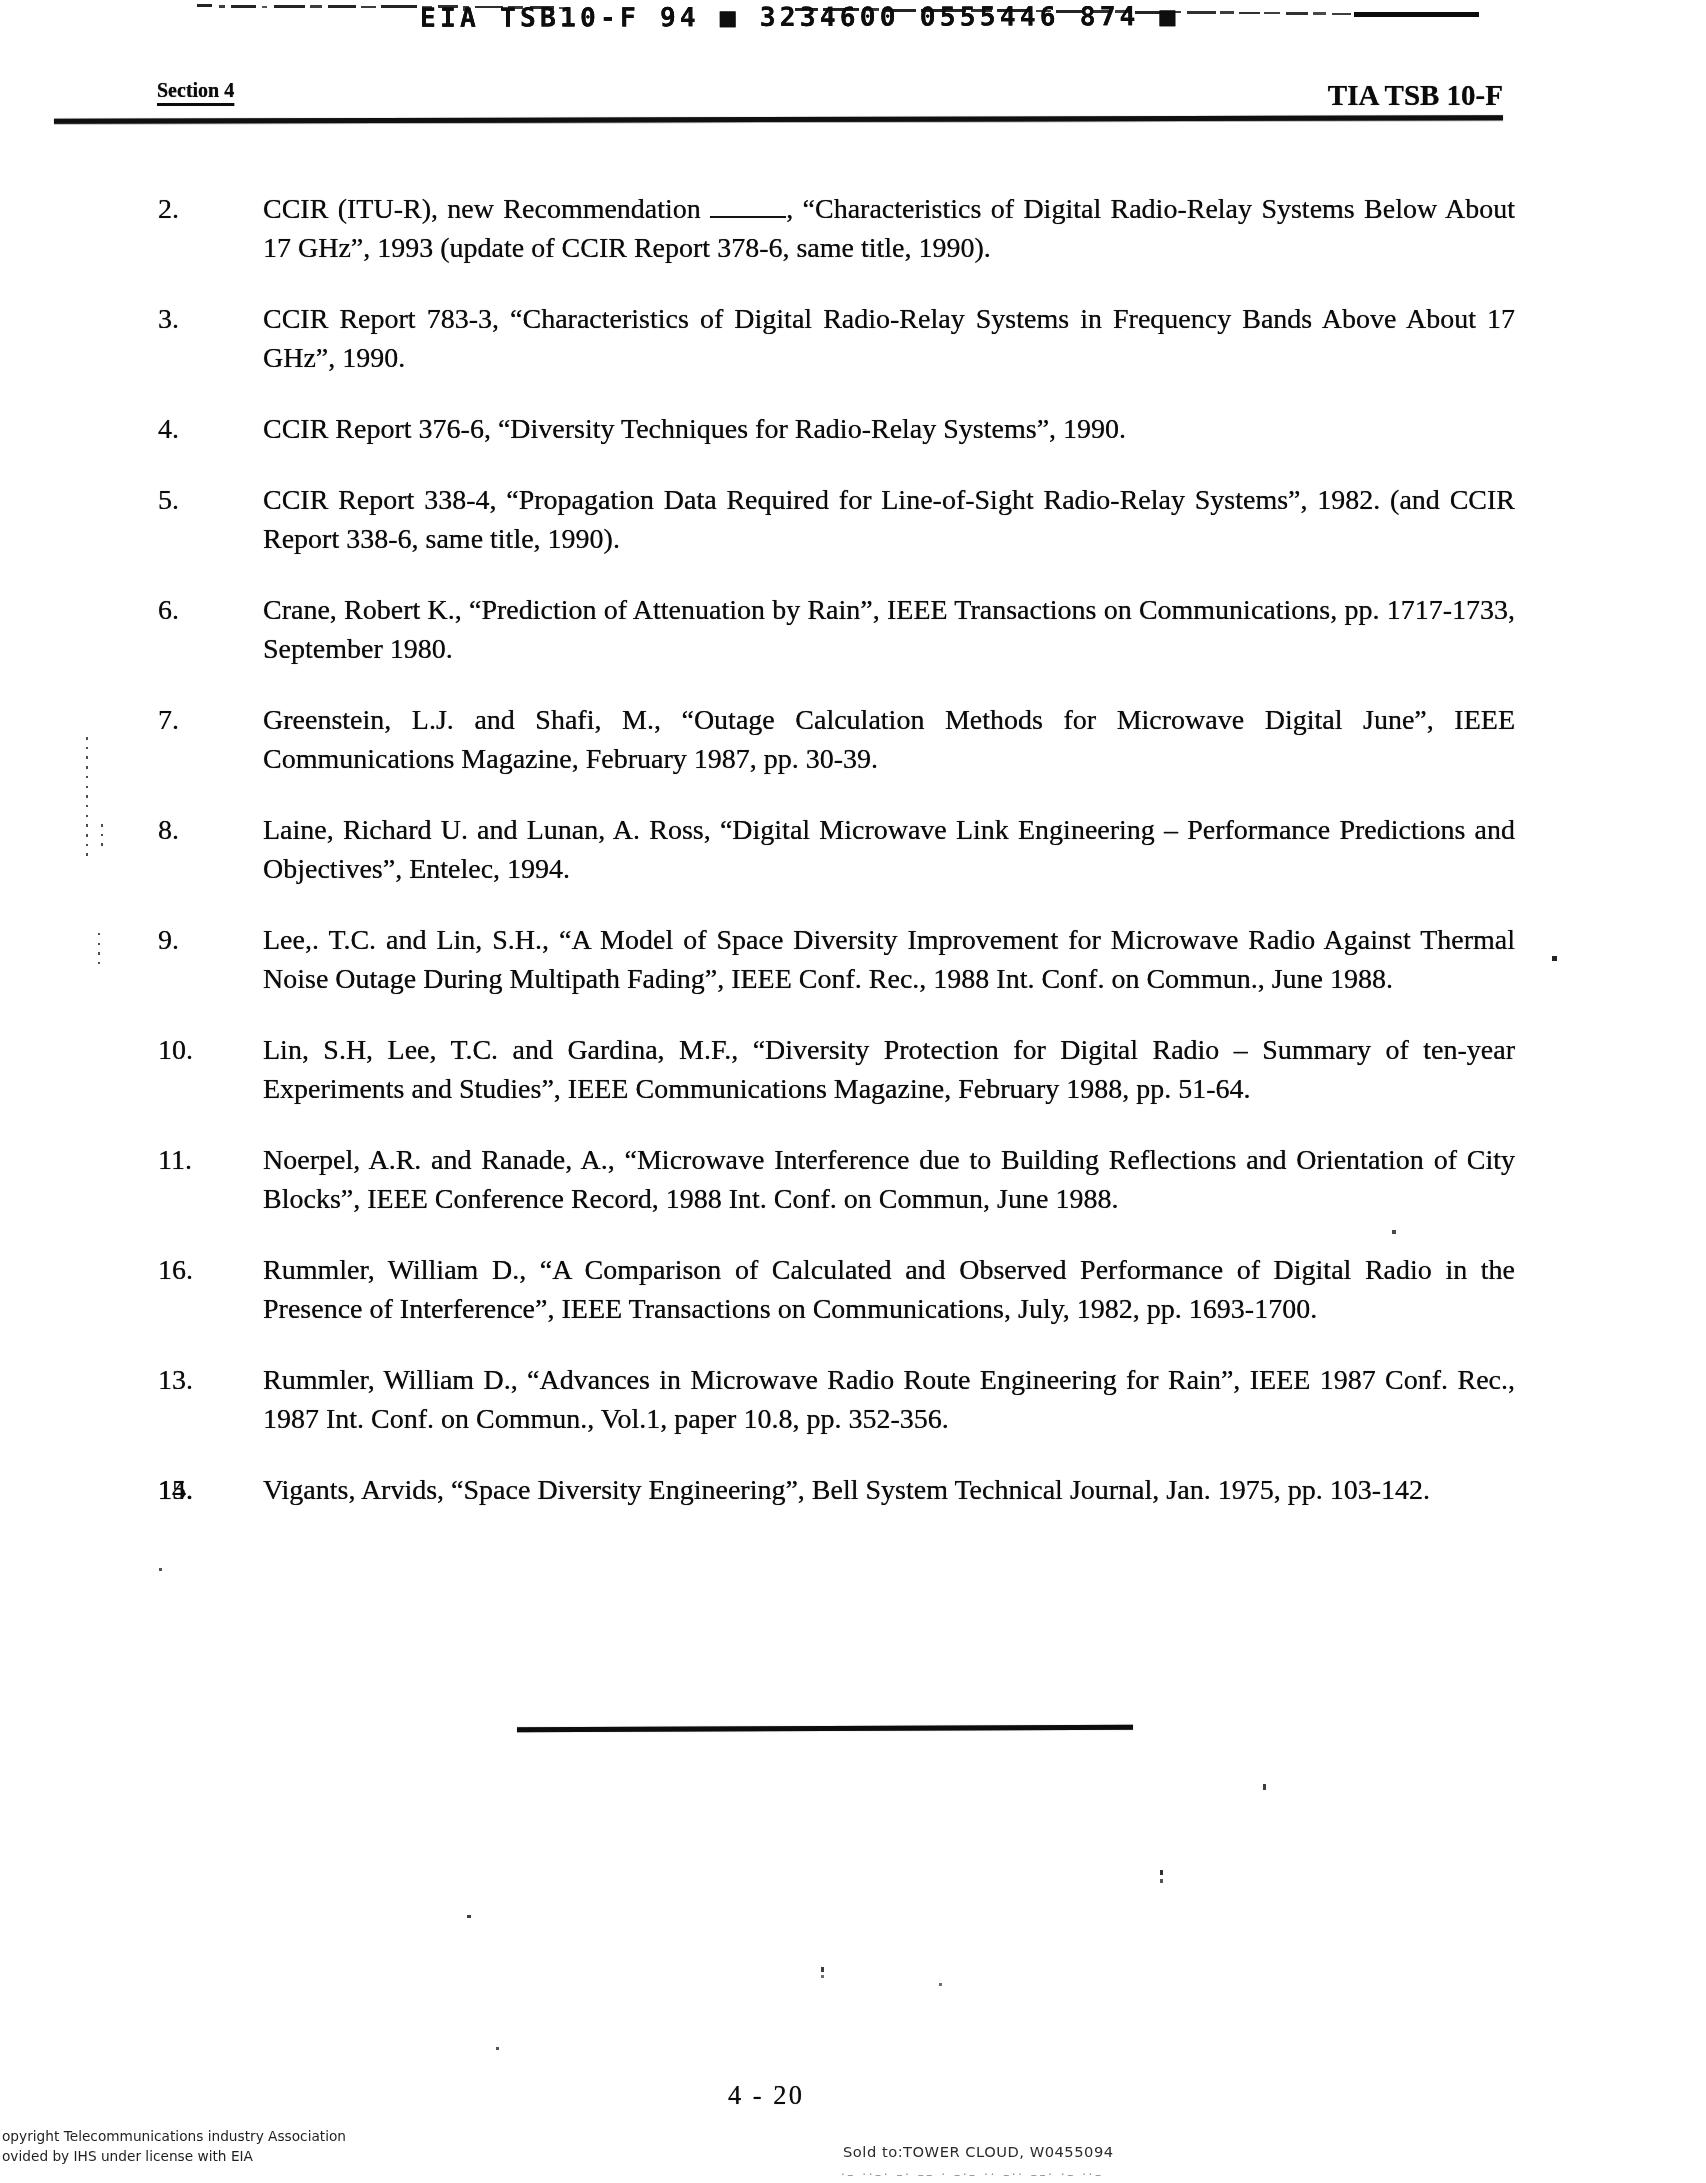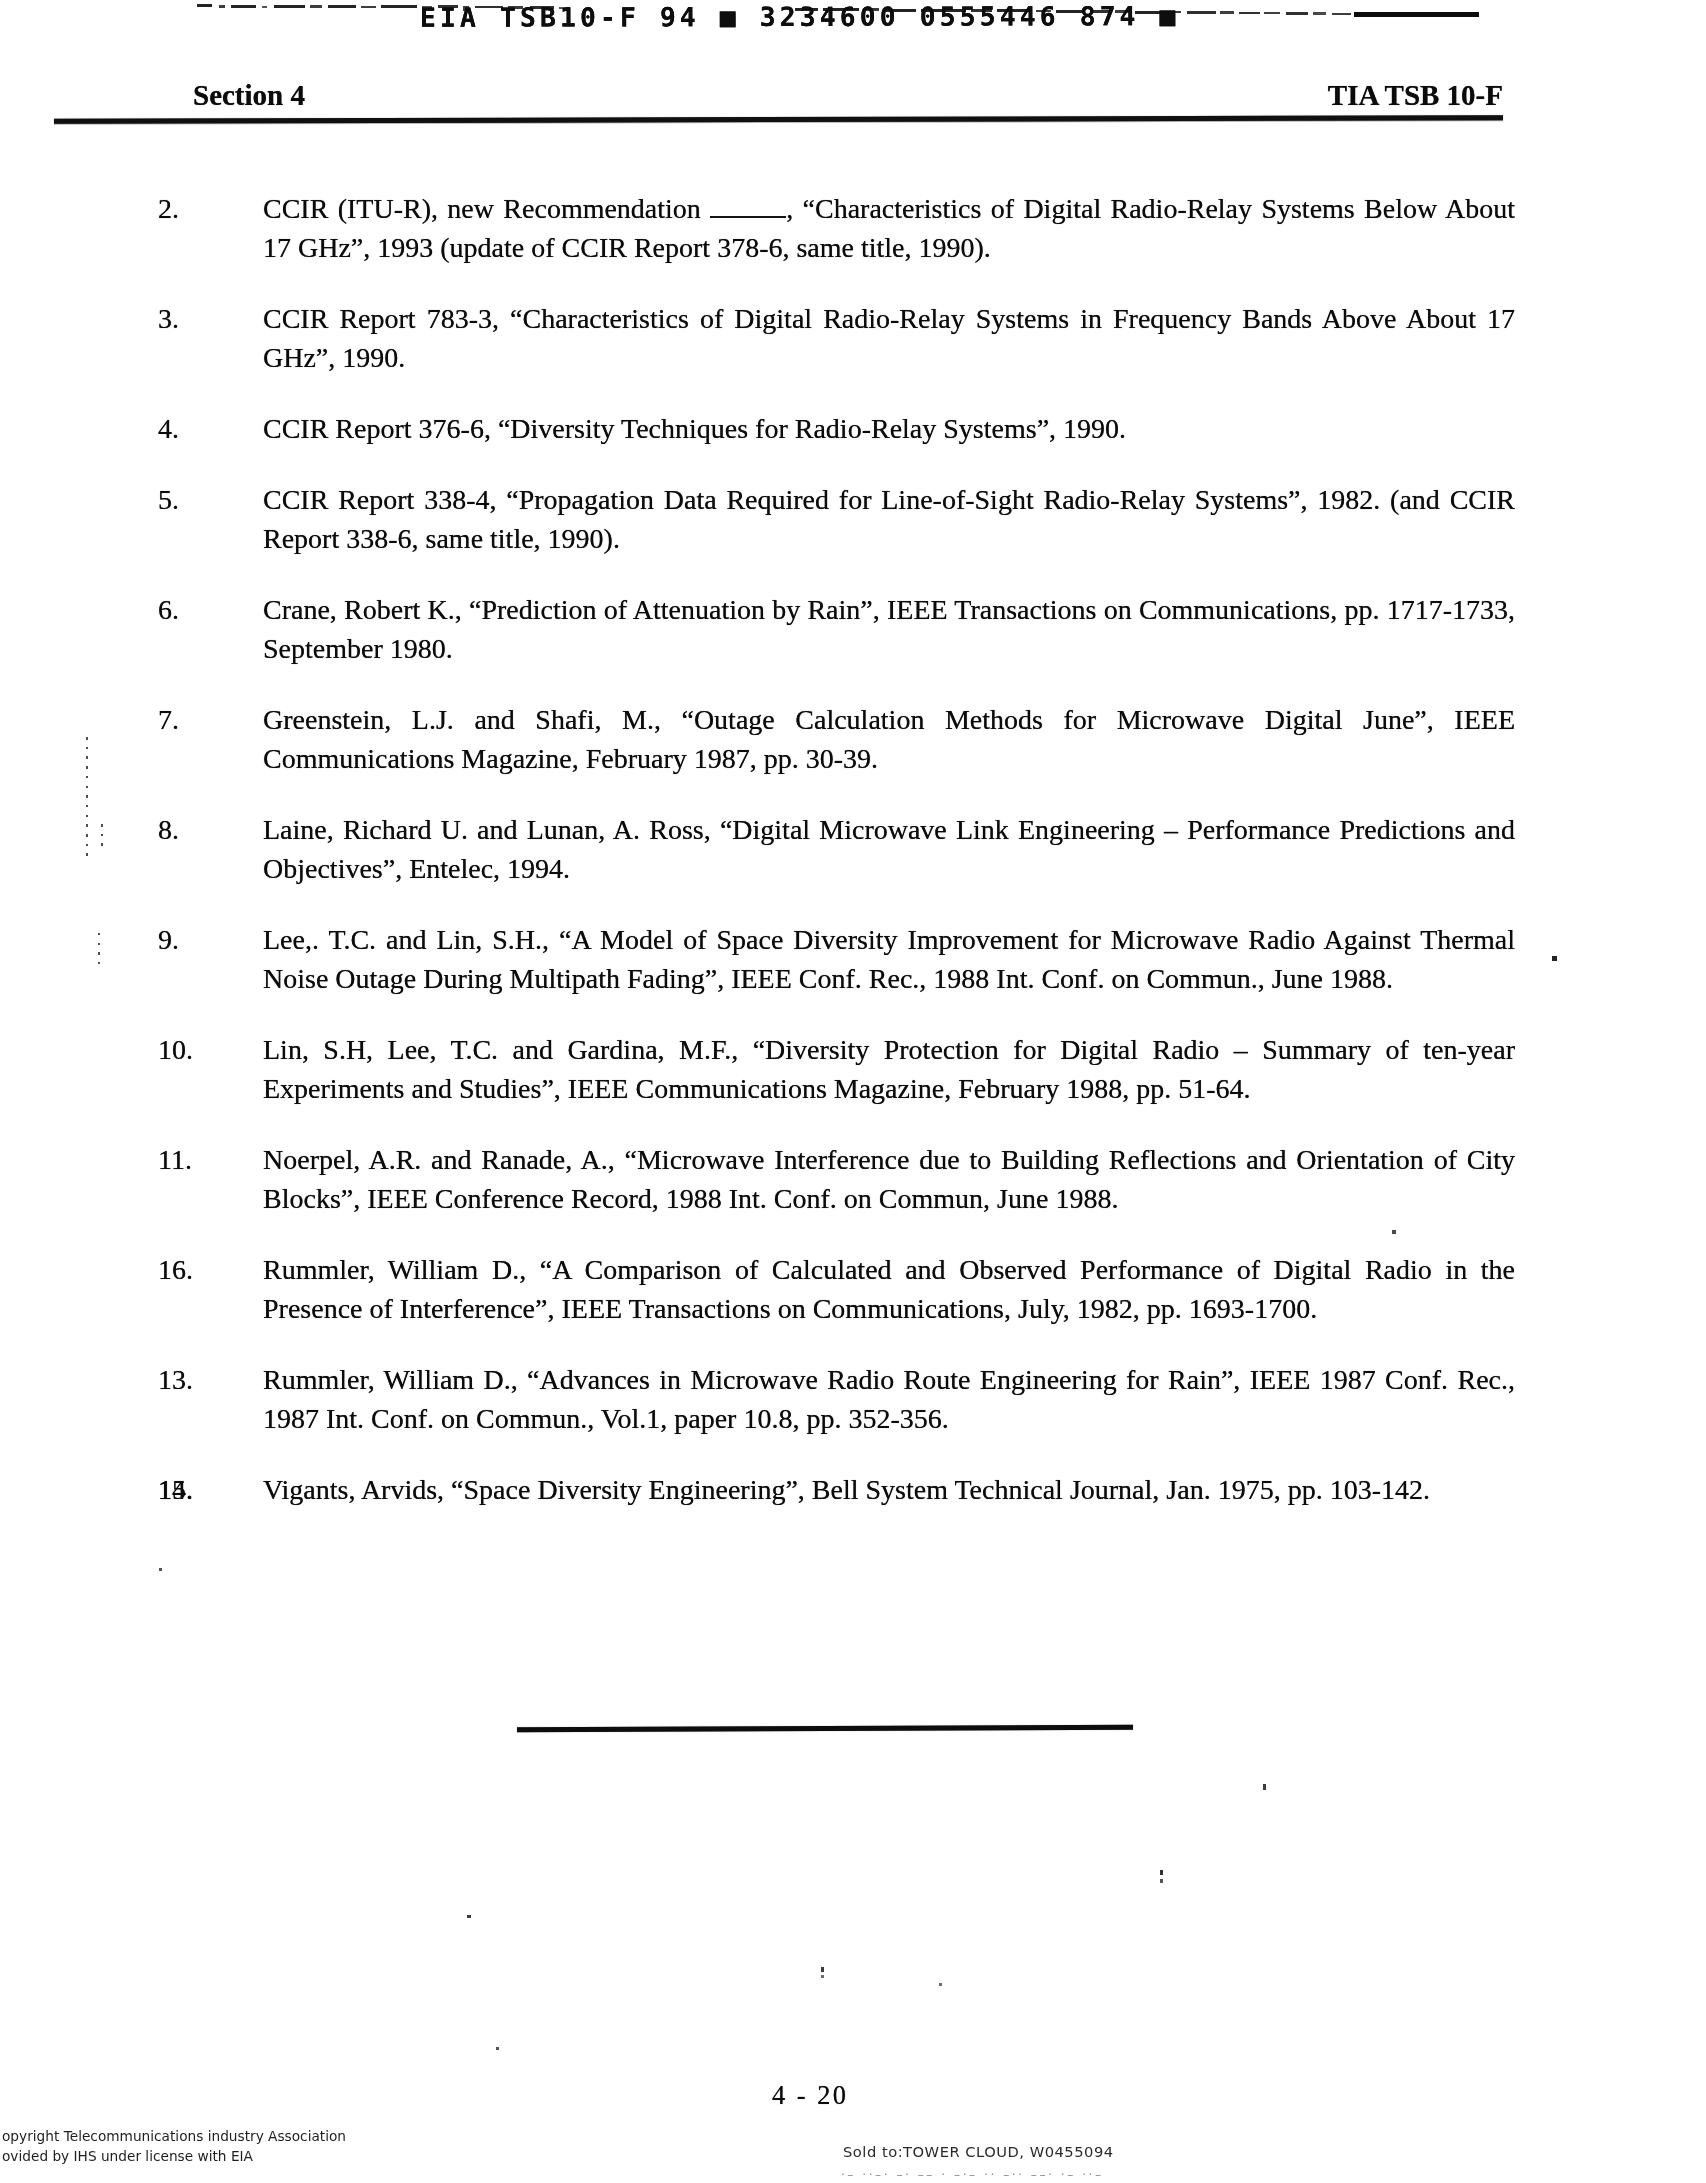--- a/index.html
+++ b/index.html
@@ -9,22 +9,22 @@
     font-family:"Liberation Serif","DejaVu Serif",serif;
   }
   .ink{text-shadow:0 0 0.7px rgba(10,10,10,.8);}
   #ocr-line{
     position:absolute;left:420px;top:1px;
     font-family:"DejaVu Sans Mono","Liberation Mono",monospace;
     font-weight:bold;font-size:26.4px;letter-spacing:4.1px;white-space:nowrap;
     color:#0e0e0e;text-shadow:0 0 0.5px #000;transform:rotate(-0.12deg);
   }
   #section-label{
-    position:absolute;left:157px;top:79px;font-size:29px;font-weight:bold;
-    text-decoration-thickness:2.5px;text-underline-offset:5.6px;margin-left:36px;
+    position:absolute;left:157px;top:79px;font-size:20px;font-weight:bold;
+    text-decoration:underline;text-decoration-thickness:2.5px;text-underline-offset:5.6px;
   }
   #doc-label{
     position:absolute;right:204px;top:79px;font-size:29px;font-weight:bold;
   }
   #head-rule{
     position:absolute;left:54px;top:117px;width:1449px;height:4.6px;
     background:#101010;transform:rotate(-0.14deg);
     box-shadow:0 1px 0 rgba(0,0,0,.25),0 0 1px rgba(0,0,0,.6);
   }
   #ref-list{position:absolute;left:158px;top:189px;width:1357px;}
@@ -36,21 +36,21 @@
   .it{}
   .blank-line{
     display:inline-block;width:76px;height:6.1px;
     border-bottom:2.5px solid #141414;
   }
   #foot-rule{
     position:absolute;left:517px;top:1726px;width:616px;height:4.6px;
     background:#0d0d0d;transform:rotate(-0.22deg);
     box-shadow:0 0 1px rgba(0,0,0,.5);
   }
-  #page-number{position:absolute;left:772px;top:2080px;font-size:26.4px;letter-spacing:2.5px;}
+  #page-number{position:absolute;left:728px;top:2080px;font-size:26.4px;letter-spacing:2.5px;}
   #footer-left{
     position:absolute;left:2px;top:2126px;
     font-family:"DejaVu Sans","Liberation Sans",sans-serif;
     font-size:13.7px;line-height:20.3px;color:#1f1f1f;
   }
   #sold-to{
     position:absolute;left:843px;top:2143px;
     font-family:"DejaVu Sans","Liberation Sans",sans-serif;
     font-size:14.7px;color:#2a2a2a;letter-spacing:0.5px;
   }

